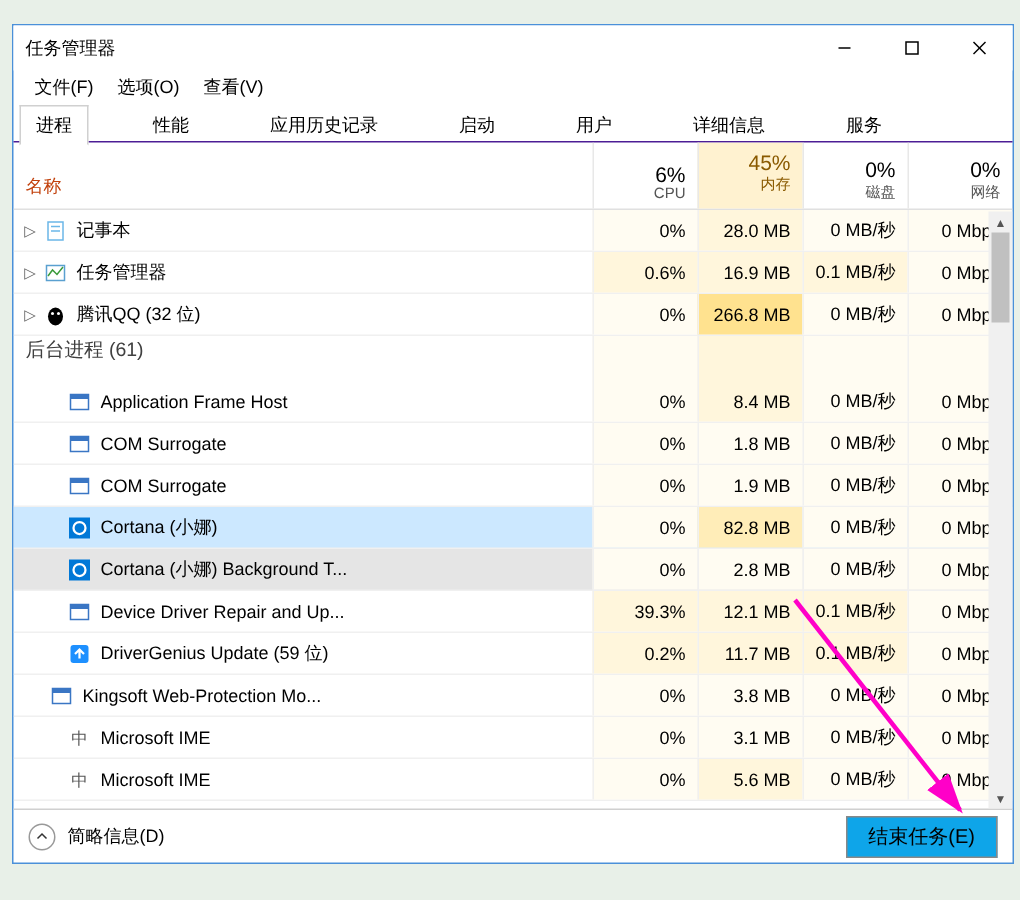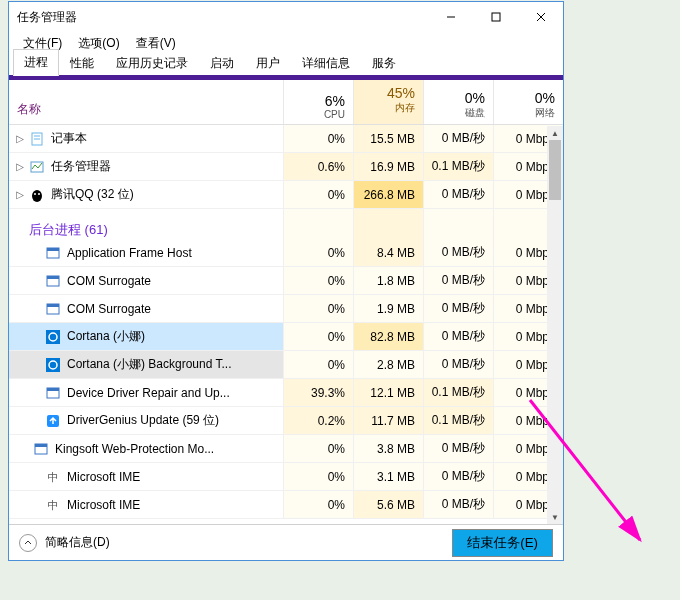--- a/index.html
+++ b/index.html
@@ -1,49 +1,49 @@
 <!DOCTYPE html>
 <html><head>
 <meta charset="utf-8">
 <style>
 * { margin: 0; padding: 0; box-sizing: border-box; }
 body { font-family: "Microsoft YaHei", "Segoe UI", sans-serif; font-size: 12px; background: #e8f0e8; width: 680px; height: 600px; overflow: hidden; position: relative; }
-.window { position: absolute; left: 8px; top: 1px; width: 556px; height: 560px; background: #fff; border: 1px solid #4a90d9; display: flex; flex-direction: column; }
+.window { position: absolute; left: 8px; top: 16px; width: 668px; height: 560px; background: #fff; border: 1px solid #4a90d9; display: flex; flex-direction: column; }
 .titlebar { height: 30px; display: flex; align-items: center; padding-left: 8px; background: #fff; }
 .titlebar-title { flex: 1; font-size: 12px; }
 .titlebar-btns { display: flex; }
 .titlebar-btn { width: 45px; height: 30px; display: flex; align-items: center; justify-content: center; cursor: pointer; }
 .menubar { height: 22px; display: flex; align-items: center; padding-left: 8px; gap: 4px; }
 .menu-item { padding: 2px 6px; cursor: pointer; }
-.tabbar { height: 26px; display: flex; align-items: flex-end; padding-left: 4px; border-bottom: 5px solid #4c1d95; }
+.tabbar { height: 26px; display: flex; align-items: flex-start; padding-left: 4px; border-bottom: 1px solid #4c1d95; gap: 32px; }
 .tab { padding: 4px 10px; cursor: pointer; border: 1px solid transparent; border-bottom: none; position: relative; top: 1px; }
 .tab.active { background: #fff; border-color: #d0d0d0; border-bottom: 1px solid #fff; }
 .content { flex: 1; display: flex; flex-direction: column; overflow: hidden; position: relative; }
 .header-row { display: flex; height: 45px; border-bottom: 1px solid #e0e0e0; }
-.col-name { flex: 1; display: flex; align-items: flex-end; padding: 0 8px 6px 8px; color: #701a75; font-family: Liberation Serif, serif; }
+.col-name { flex: 1; display: flex; align-items: flex-end; padding: 0 8px 6px 8px; color: #c2410c; font-family: Liberation Serif, serif; }
 .col { width: 70px; display: flex; flex-direction: column; align-items: flex-end; justify-content: flex-end; padding: 0 8px 4px 0; border-left: 1px solid #e8e8e8; }
 .col-pct { font-size: 14px; }
 .col-label { font-size: 10px; color: #555; }
 .col.hot .col-pct, .col.hot .col-label { color: #8a5a00; }
 .col.hot { background: #fff2d0; justify-content: center; }
 .rows { flex: 1; overflow-y: auto; overflow-x: hidden; }
 .row { display: flex; height: 28px; align-items: center; border-bottom: 1px solid #f0f0f0; }
 .row.selected { background: #cce8ff; }
 .row.sub-selected { background: #e5e5e5; }
 .cell-name { flex: 1; display: flex; align-items: center; padding-left: 4px; overflow: hidden; white-space: nowrap; }
 .expand { width: 14px; text-align: center; color: #666; cursor: pointer; font-size: 10px; }
 .expand.blank { visibility: hidden; }
 .icon-slot { width: 16px; height: 16px; margin: 0 6px 0 2px; display: flex; align-items: center; justify-content: center; flex-shrink: 0; }
 .name-text { overflow: hidden; text-overflow: ellipsis; white-space: nowrap; }
 .cell { width: 70px; text-align: right; padding-right: 8px; font-size: 12px; border-left: 1px solid #f0f0f0; height: 100%; display: flex; align-items: center; justify-content: flex-end; }
 .heat0 { background: #fffcf2; }
 .heat1 { background: #fff6dc; }
 .heat2 { background: #ffedb8; }
 .heat3 { background: #ffe28f; }
-.group-row { display: flex; height: 30px; align-items: flex-end; padding-left: 20px; color: #6d28d9; font-size: 13px; }
+.group-row { display: flex; height: 30px; align-items: flex-start; padding-left: 8px; color: #404040; font-size: 13px; }
 .group-fill { display: flex; }
 .group-cell { width: 70px; border-left: 1px solid #f0f0f0; height: 30px; }
 .footer { height: 36px; border-top: 1px solid #d0d0d0; display: flex; align-items: center; padding: 0 10px; }
 .collapse-btn { width: 18px; height: 18px; border: 1px solid #999; border-radius: 50%; display: flex; align-items: center; justify-content: center; margin-right: 8px; cursor: pointer; font-size: 10px; }
 .footer-text { flex: 1; }
 .end-task { padding: 4px 14px; border: 1px solid #888; background: #0ea5e9; cursor: pointer; margin-left: 36px; }
 .scrollbar-track { position: absolute; right: 0; top: 46px; bottom: 0; width: 16px; background: #f0f0f0; }
 .scrollbar-thumb { position: absolute; top: 14px; left: 2px; width: 12px; height: 60px; background: #c0c0c0; }
 .scroll-arrow { position: absolute; left: 0; width: 16px; height: 14px; display: flex; align-items: center; justify-content: center; font-size: 8px; color: #555; cursor: pointer; }
 .scroll-arrow.up { top: 0; }
@@ -122,21 +122,21 @@
             <span class="icon-slot">
               <svg class="mini-icon">
                 <rect x="3" y="2" width="10" height="12" fill="#fff" stroke="#6bb7e8"></rect>
                 <line x1="5" y1="5" x2="11" y2="5" stroke="#6bb7e8"></line>
                 <line x1="5" y1="8" x2="11" y2="8" stroke="#6bb7e8"></line>
               </svg>
             </span>
             <span class="name-text">记事本</span>
           </div>
           <div class="cell heat0">0%</div>
-          <div class="cell heat1">15.5 MB</div>
+          <div class="cell heat1">28.0 MB</div>
           <div class="cell heat0">0 MB/秒</div>
           <div class="cell heat0">0 Mbps</div>
         </div>
         <div class="row">
           <div class="cell-name" style="padding-left:4px">
             <span class="expand">▷</span>
             <span class="icon-slot">
               <svg class="mini-icon">
                 <rect x="2" y="3" width="12" height="10" fill="#fff" stroke="#5aa0d0"></rect>
                 <polyline points="3,10 6,6 9,9 13,4" fill="none" stroke="#3a9a3a"></polyline>

